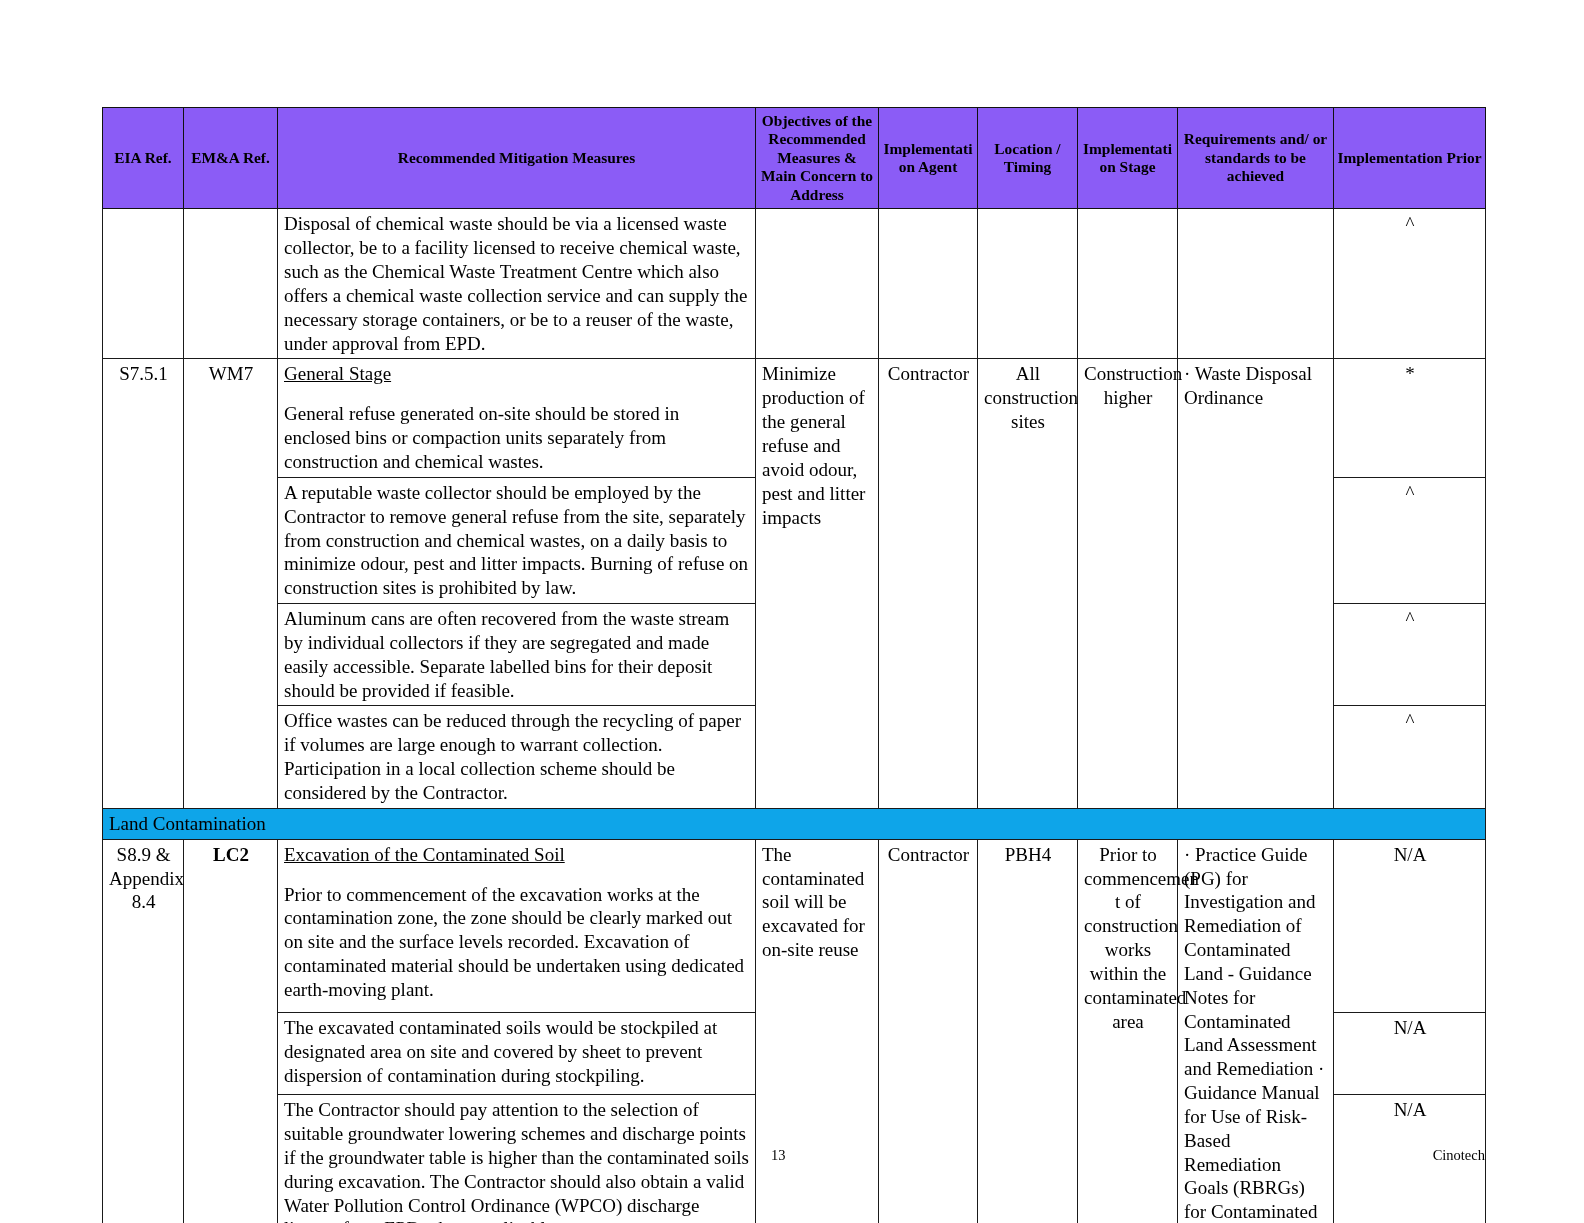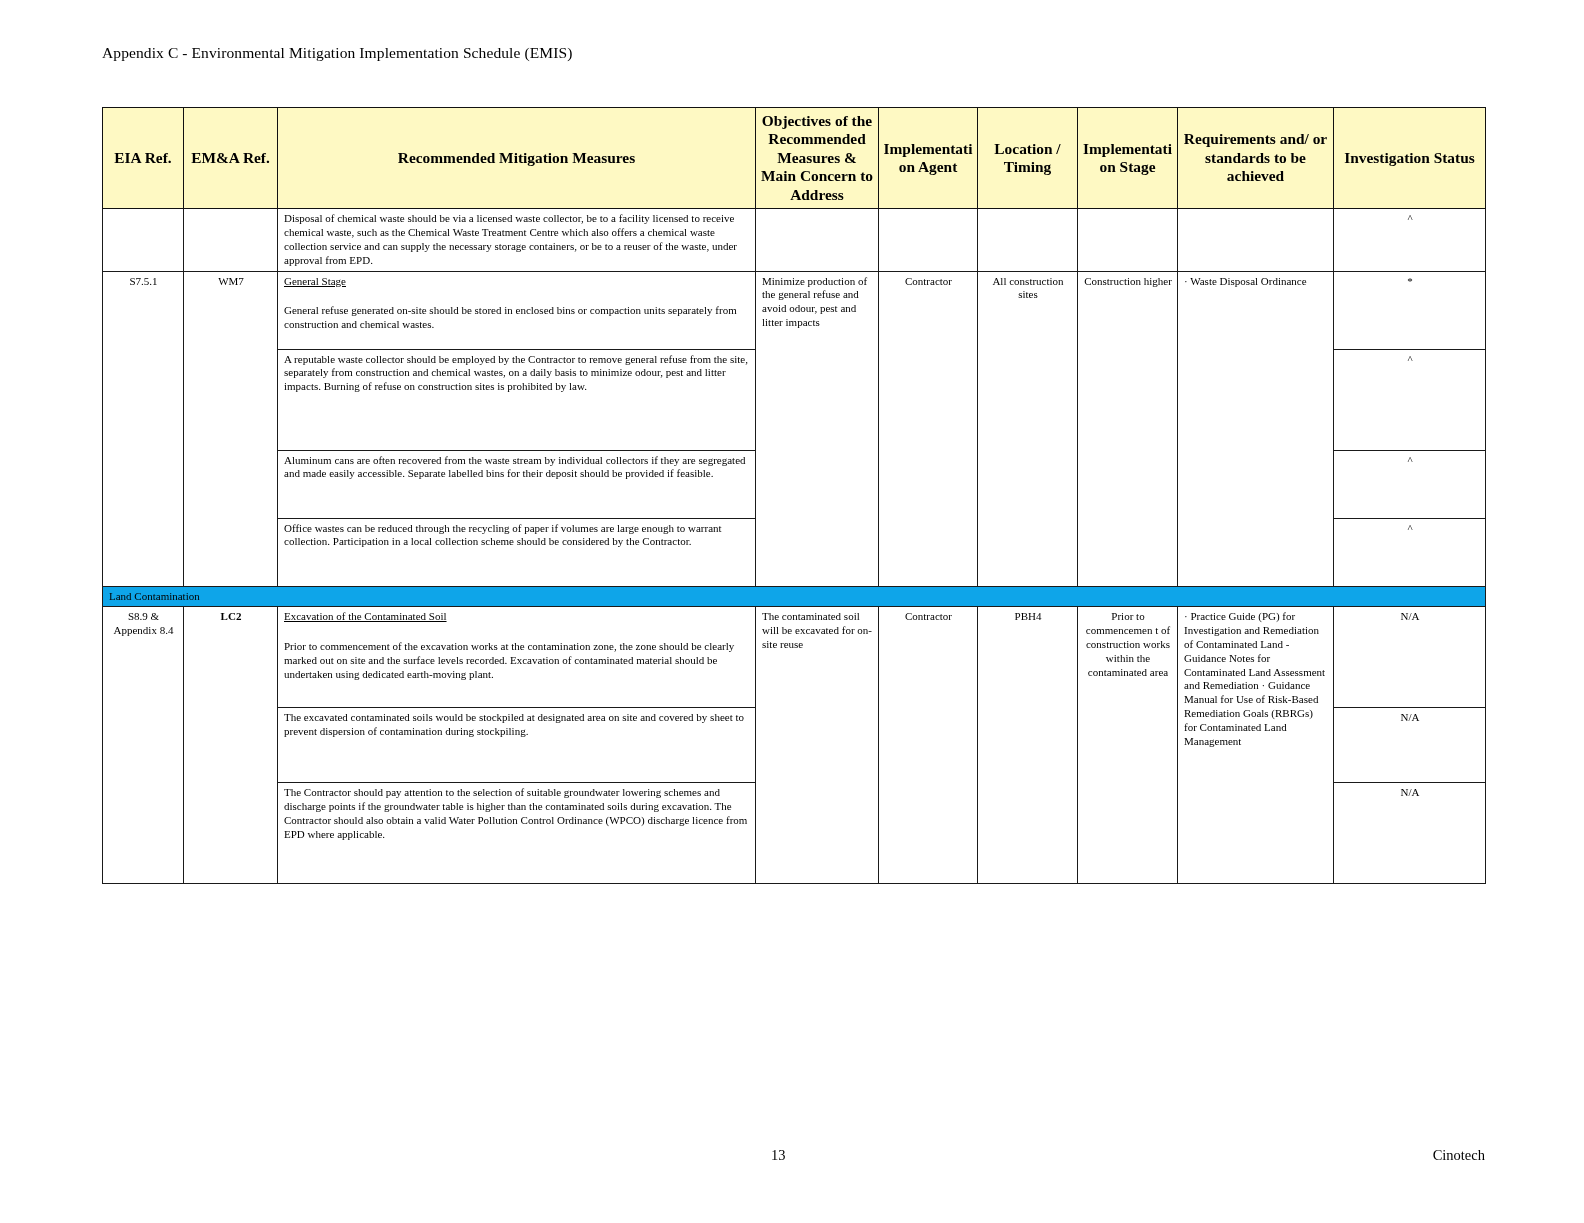--- a/index.html
+++ b/index.html
@@ -38,27 +38,27 @@
     top: 107px;
     width: 1383px;
     border-collapse: collapse;
     table-layout: fixed;
   }
 
   table.emis td, table.emis th {
     border: 1.3px solid #1a1a1a;
     vertical-align: top;
     padding: 3px 5px 3px 6px;
-    font-size: 11px;
+    font-size: 19px;
     line-height: 1.255;
     font-weight: normal;
   }
 
   table.emis thead th {
-    background: #fef9c3;
+    background: #8b5cf6;
     text-align: center;
     vertical-align: middle;
     font-weight: bold;
     font-size: 15.4px;
     line-height: 1.2;
     padding: 4px 2px;
     height: 84px;
     border: 1.6px solid #111;
     margin-top: 44px;
   }
@@ -109,21 +109,20 @@
     right: 99px;
     top: 1147px;
     font-size: 14.5px;
   }
 </style>
 </head>
 <body>
 
 <div class="page">
 
-  <div class="doc-header">Appendix C - Environmental Mitigation Implementation Schedule (EMIS)</div>
 
   <table class="emis">
     <colgroup>
       <col class="c-eia">
         <col class="c-emea">
         <col class="c-measures">
         <col class="c-obj">
       <col class="c-agent">
         <col class="c-loc">
         <col class="c-stage">
@@ -134,21 +133,21 @@
     <thead>
       <tr>
         <th>EIA Ref.</th>
         <th>EM&amp;A Ref.</th>
         <th>Recommended Mitigation Measures</th>
         <th>Objectives of the Recommended Measures &amp; Main Concern to Address</th>
         <th>Implementati on Agent</th>
         <th>Location / Timing</th>
         <th>Implementati on Stage</th>
         <th>Requirements and/ or standards to be achieved</th>
-        <th>Investigation Status</th>
+        <th>Implementation Prior</th>
       </tr>
     </thead>
 
     <tbody>
 
       <tr>
         <td class="ctr"></td>
         <td class="ctr"></td>
         <td>
           <p class="p">Disposal of chemical waste should be via a licensed waste collector, be to a facility licensed to receive chemical waste, such as the Chemical Waste Treatment Centre which also offers a chemical waste collection service and can supply the necessary storage containers, or be to a reuser of the waste, under approval from EPD.</p>

